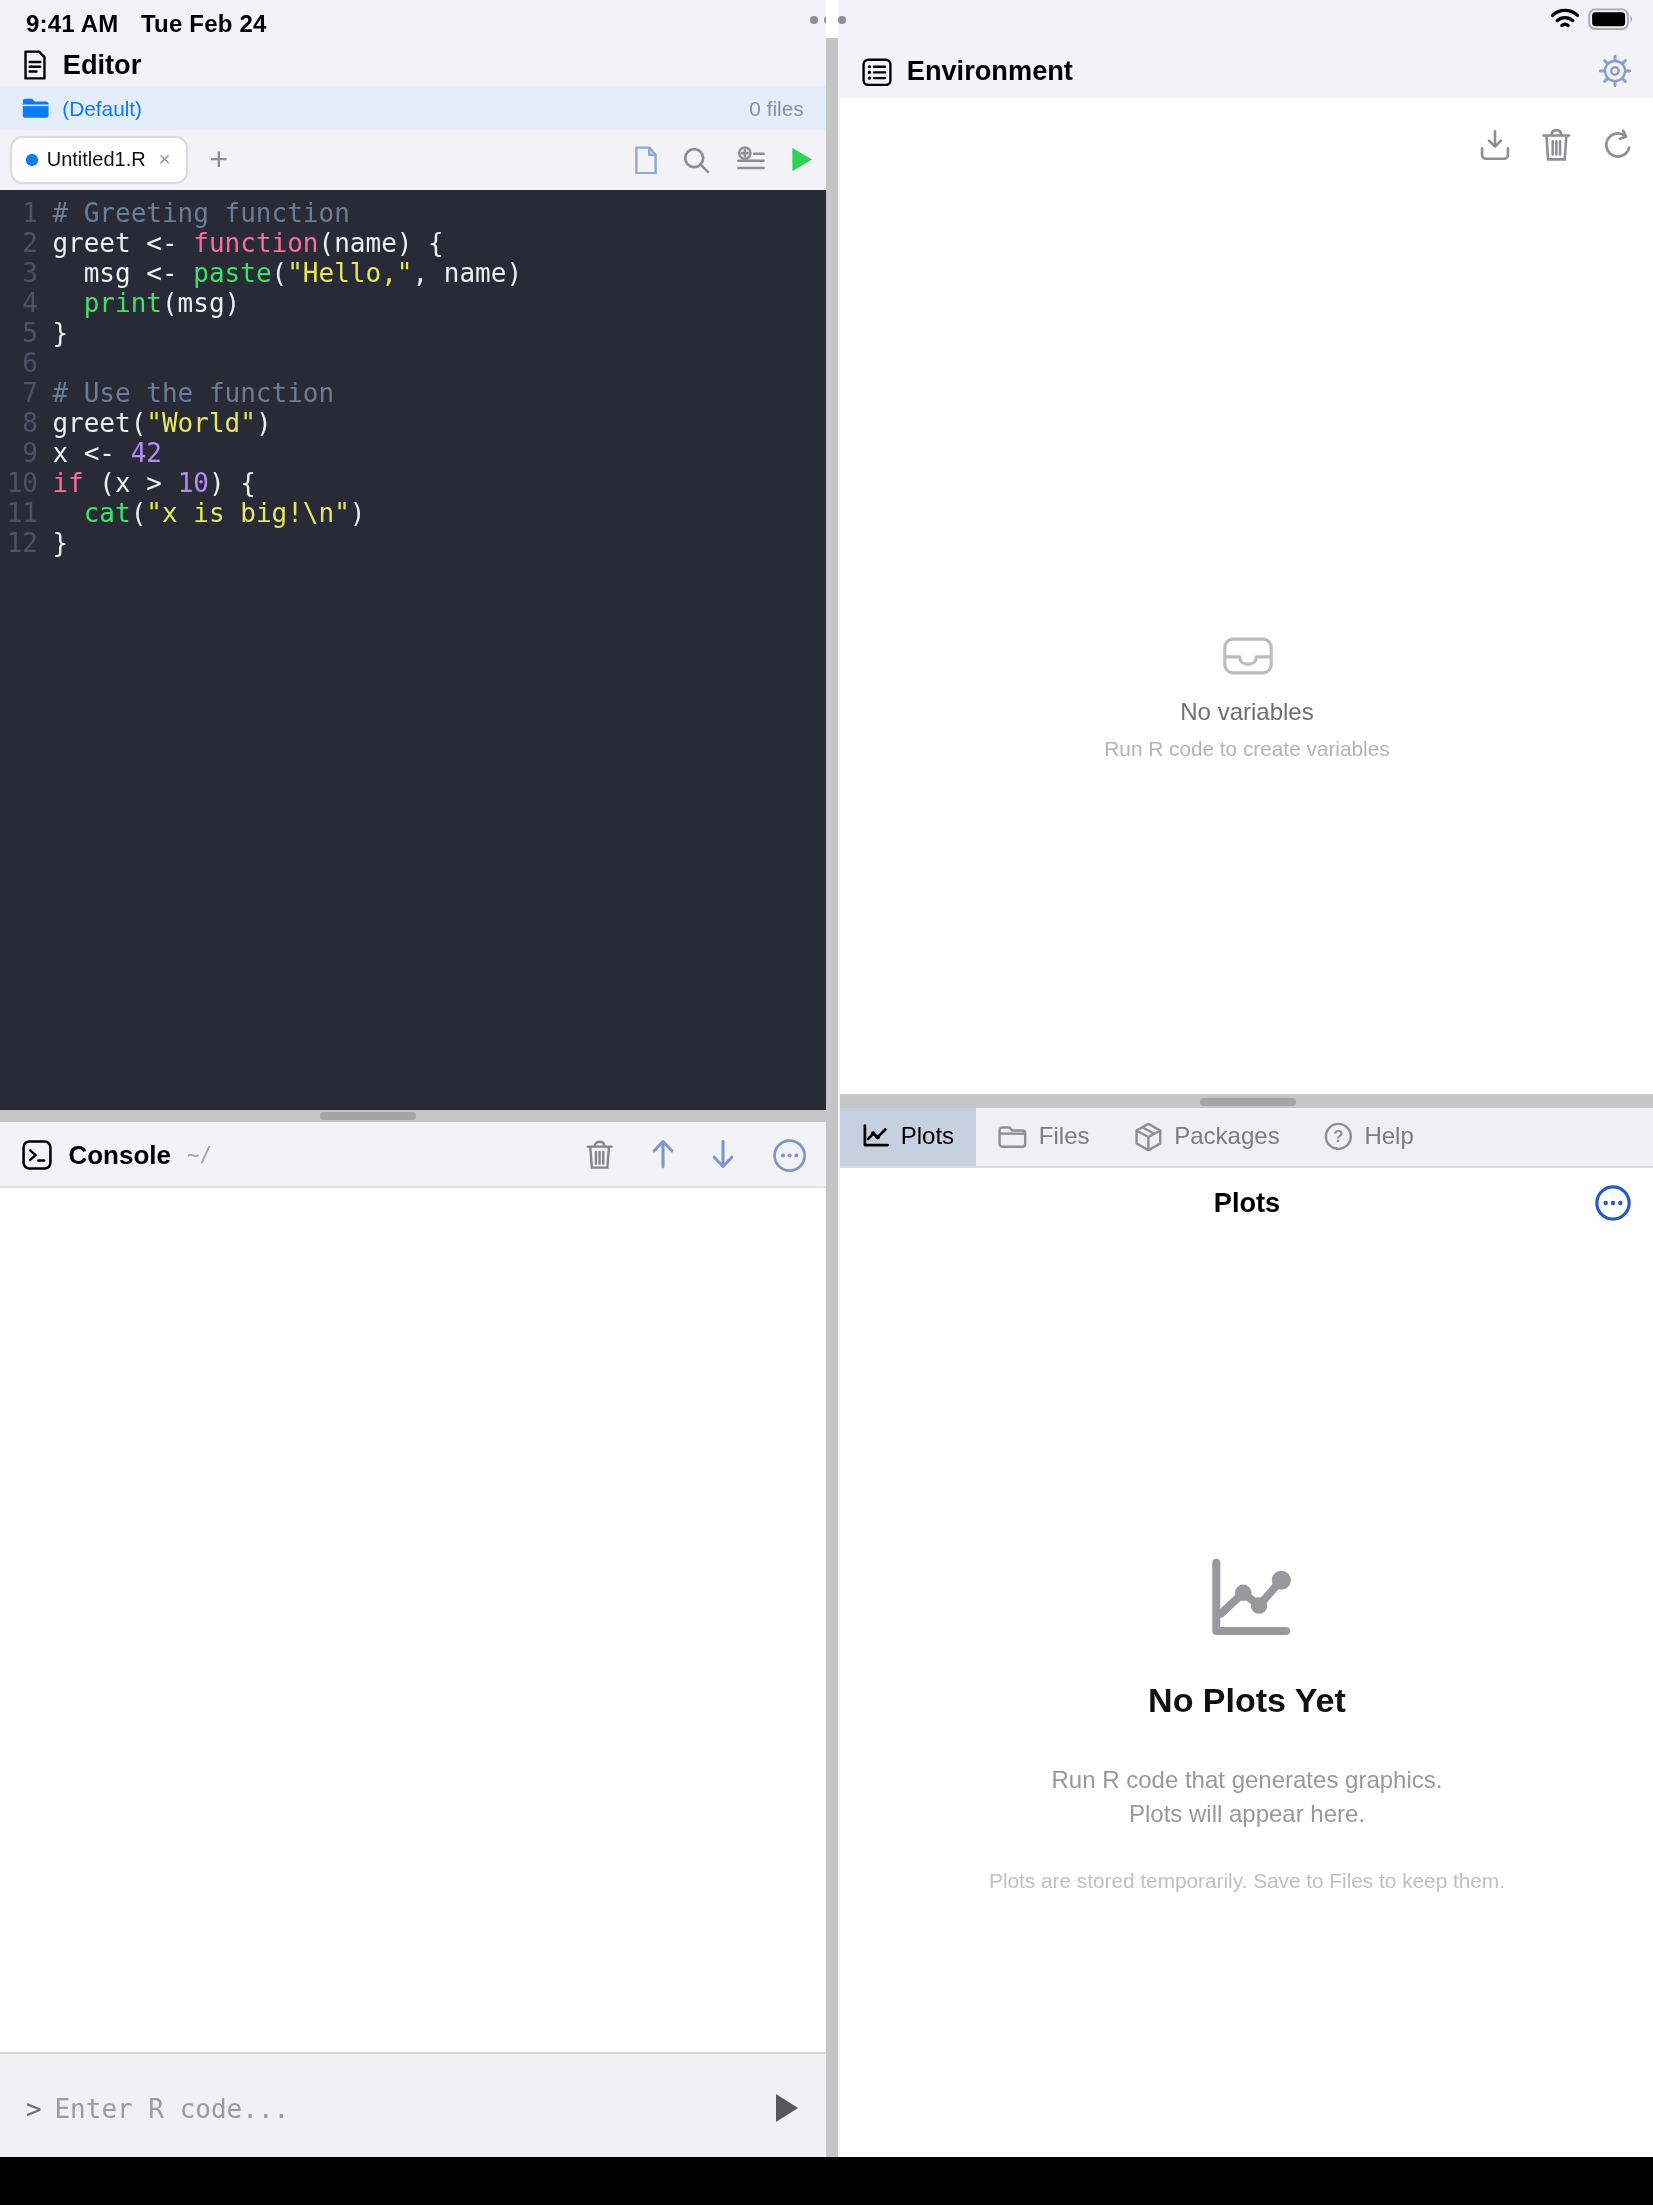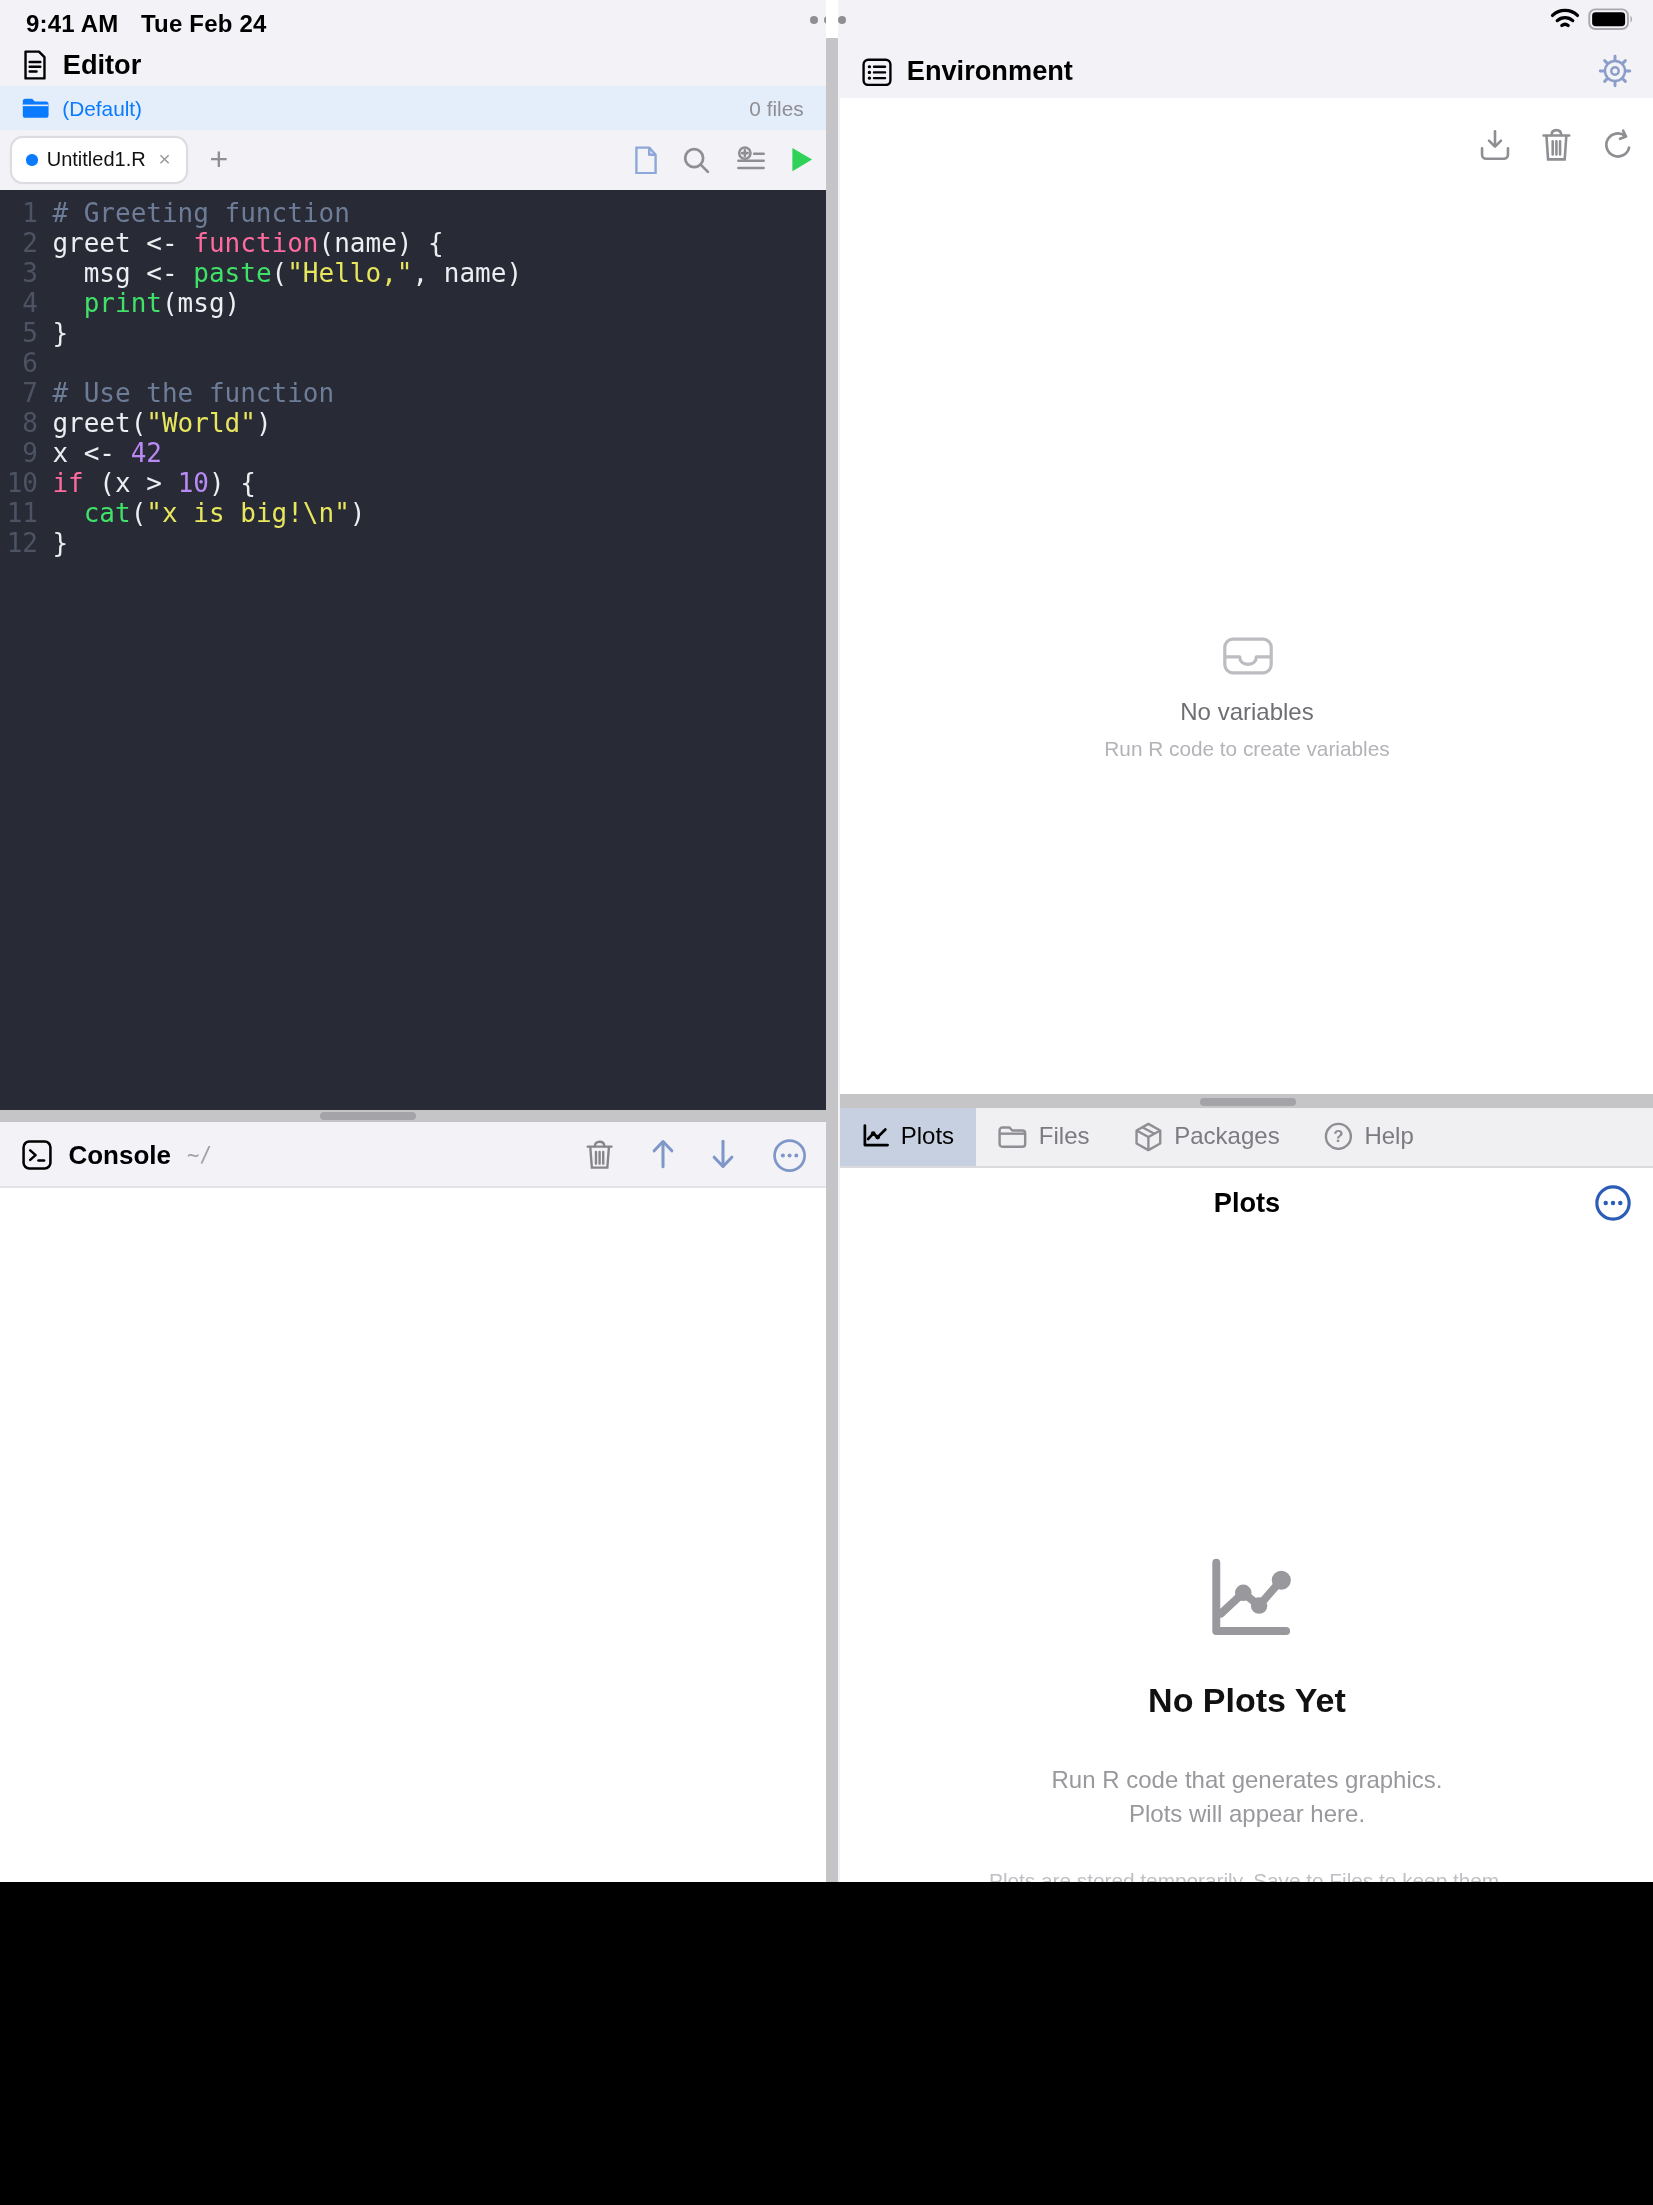--- a/index.html
+++ b/index.html
@@ -1,16 +1,16 @@
 <!DOCTYPE html>
 <html style="font-size:13px"><head>
 <meta charset="utf-8">
 <style>
   html,body{margin:0;padding:0;background:#000;}
-  #stage{width:1654px;height:1882px;overflow:hidden;position:relative;background:#fff;}
+  #stage{width:1654px;height:2157px;overflow:hidden;position:relative;background:#fff;}
   #app{width:827px;height:1103px;transform:scale(2);transform-origin:0 0;position:relative;
        font-family:"Liberation Sans",sans-serif;-webkit-font-smoothing:antialiased;background:#f2f2f7;}
   .abs{position:absolute;}
   
   .statusbar{left:0;top:0;width:827px;height:22.4px;background:#f2f2f7;}
   .status-left{left:13px;top:4.8px;font-size:12px;font-weight:700;color:#000;letter-spacing:0.1px;}
   .status-date{margin-left:11.2px;font-weight:700;}
   .mt-dots{left:405px;top:8px;display:flex;gap:3.2px;}
   .mt-dots i{width:4px;height:4px;border-radius:50%;background:#8e8e93;display:block;}
   .status-right{right:9.6px;top:4px;display:flex;align-items:center;gap:4.8px;}

